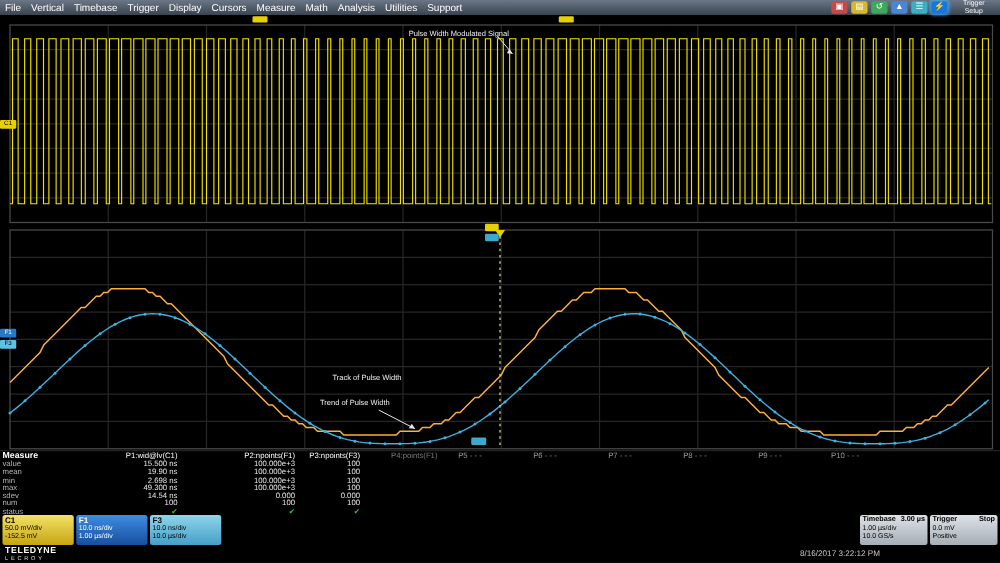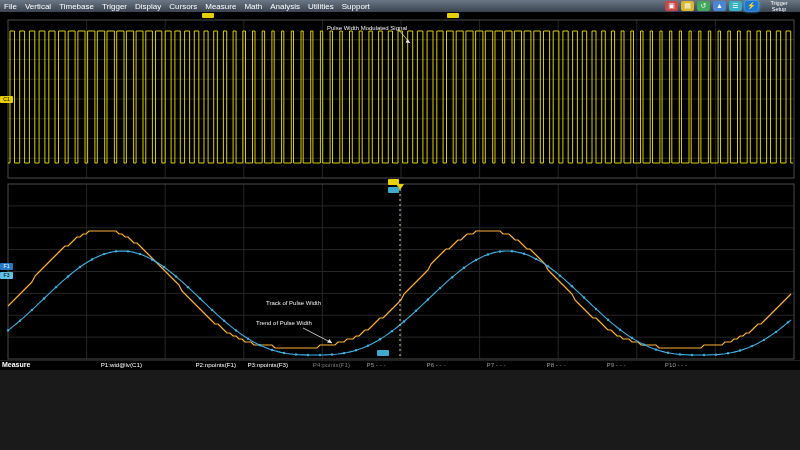--- a/index.html
+++ b/index.html
@@ -1,16 +1,16 @@
 <!DOCTYPE html>
 <html><head>
 <meta charset="utf-8">
 <style>
   html,body{margin:0;padding:0;background:#1a1a1a;}
-  .app{position:relative;width:800px;height:370px;background:#000;overflow:hidden;
+  .app{position:relative;width:800px;height:450px;background:#000;overflow:hidden;
        font-family:"Liberation Sans",sans-serif;-webkit-font-smoothing:antialiased;}
 
   
   .menubar{position:absolute;top:0;left:0;width:800px;height:12px;
     background:linear-gradient(#6b7786,#3a4450);display:flex;align-items:center;
     color:#fff;font-size:8px;z-index:5;}
   .menu-item{padding:0 4px;white-space:nowrap;cursor:default;}
   .toolbar{position:absolute;right:42px;top:1px;display:flex;gap:3px;align-items:center;}
   .tb-icon{width:13px;height:10px;border-radius:2px;font-size:7px;line-height:10px;
     text-align:center;color:#fff;}

